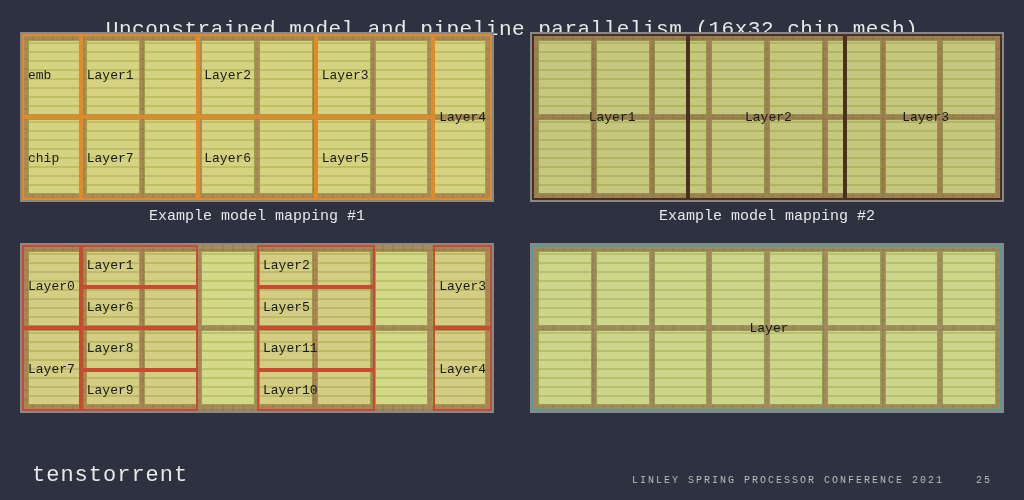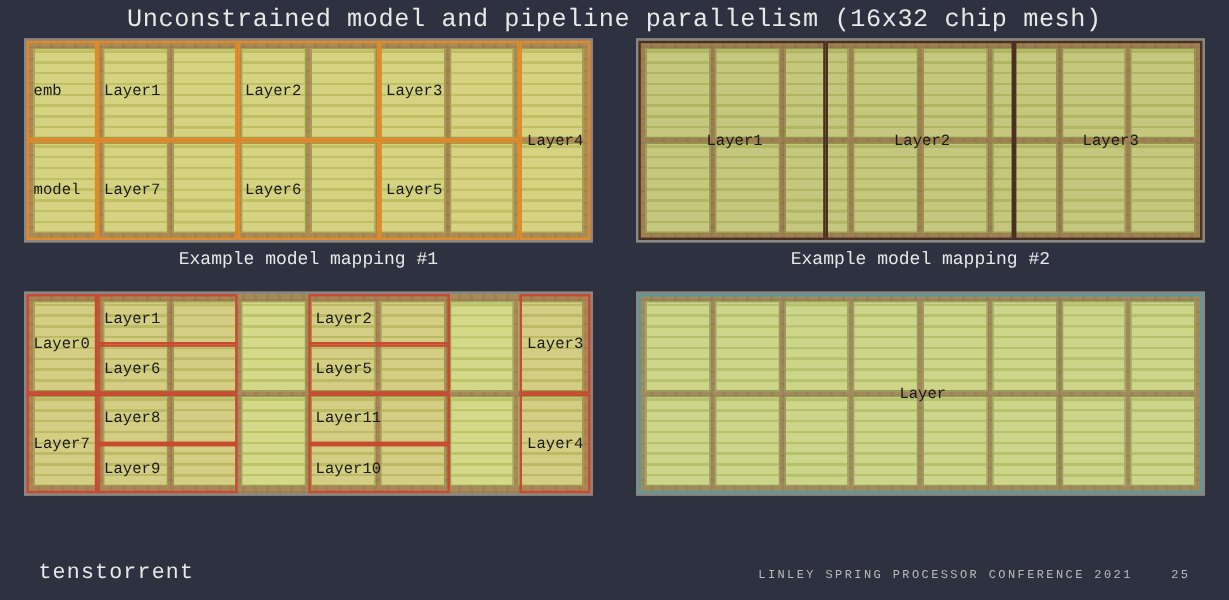--- a/index.html
+++ b/index.html
@@ -8,21 +8,21 @@
     height: 500px;
     background: #2d3140;
     font-family: "Courier New", monospace;
     color: #e8e8e8;
     position: relative;
     overflow: hidden;
   }
   .title {
     text-align: center;
     font-size: 21px;
-    padding-top: 6px;
+    padding-top: 18px;
     letter-spacing: 0.5px;
     font-weight: normal;
   }
   .grid4 {
     position: absolute;
     top: 32px; left: 20px; right: 20px;
     display: grid;
     grid-template-columns: 1fr 1fr;
     gap: 18px 36px;
   }
@@ -69,21 +69,21 @@
   }
   .ov.center { justify-content: center; }
   .c-orange { border-color: #e08a2a; background: rgba(224,138,42,0.08); }
   .c-dark   { border-color: #4a3020; background: rgba(74,48,32,0.10); }
   .c-red    { border-color: #c84a30; background: rgba(200,74,48,0.08); }
   .c-teal   { border-color: #5a9a9a; background: rgba(90,154,154,0.06); }
 
   .footer-left {
     position: absolute;
     left: 32px; bottom: 12px;
-    font-size: 18px;
+    font-size: 22px;
     letter-spacing: 1px;
   }
   .footer-right {
     position: absolute;
     right: 32px; bottom: 14px;
     font-size: 10px;
     letter-spacing: 2px;
     color: #bbb;
   }
 </style>
@@ -109,21 +109,21 @@
         <div class="chip"></div>
         <div class="chip"></div>
         <div class="chip"></div>
         <div class="chip"></div>
         <div class="chip"></div>
         <div class="ov c-orange" style="left: 0%; top: 0%; width: 12.5%; height: 50%;">emb</div>
         <div class="ov c-orange" style="left: 12.5%; top: 0%; width: 25%; height: 50%;">Layer1</div>
         <div class="ov c-orange" style="left: 37.5%; top: 0%; width: 25%; height: 50%;">Layer2</div>
         <div class="ov c-orange" style="left: 62.5%; top: 0%; width: 25%; height: 50%;">Layer3</div>
         <div class="ov c-orange" style="left: 87.5%; top: 0%; width: 12.5%; height: 100%;">Layer4</div>
-        <div class="ov c-orange" style="left: 0%; top: 50%; width: 12.5%; height: 50%;">model</div>
+        <div class="ov c-orange" style="left: 0%; top: 50%; width: 12.5%; height: 50%;">chip</div>
         <div class="ov c-orange" style="left: 12.5%; top: 50%; width: 25%; height: 50%;">Layer7</div>
         <div class="ov c-orange" style="left: 37.5%; top: 50%; width: 25%; height: 50%;">Layer6</div>
         <div class="ov c-orange" style="left: 62.5%; top: 50%; width: 25%; height: 50%;">Layer5</div>
       </div>
       <div class="caption">Example model mapping #1</div>
     </div>
     <div class="panel">
       <div class="mesh">
         <div class="chip"></div>
         <div class="chip"></div>

